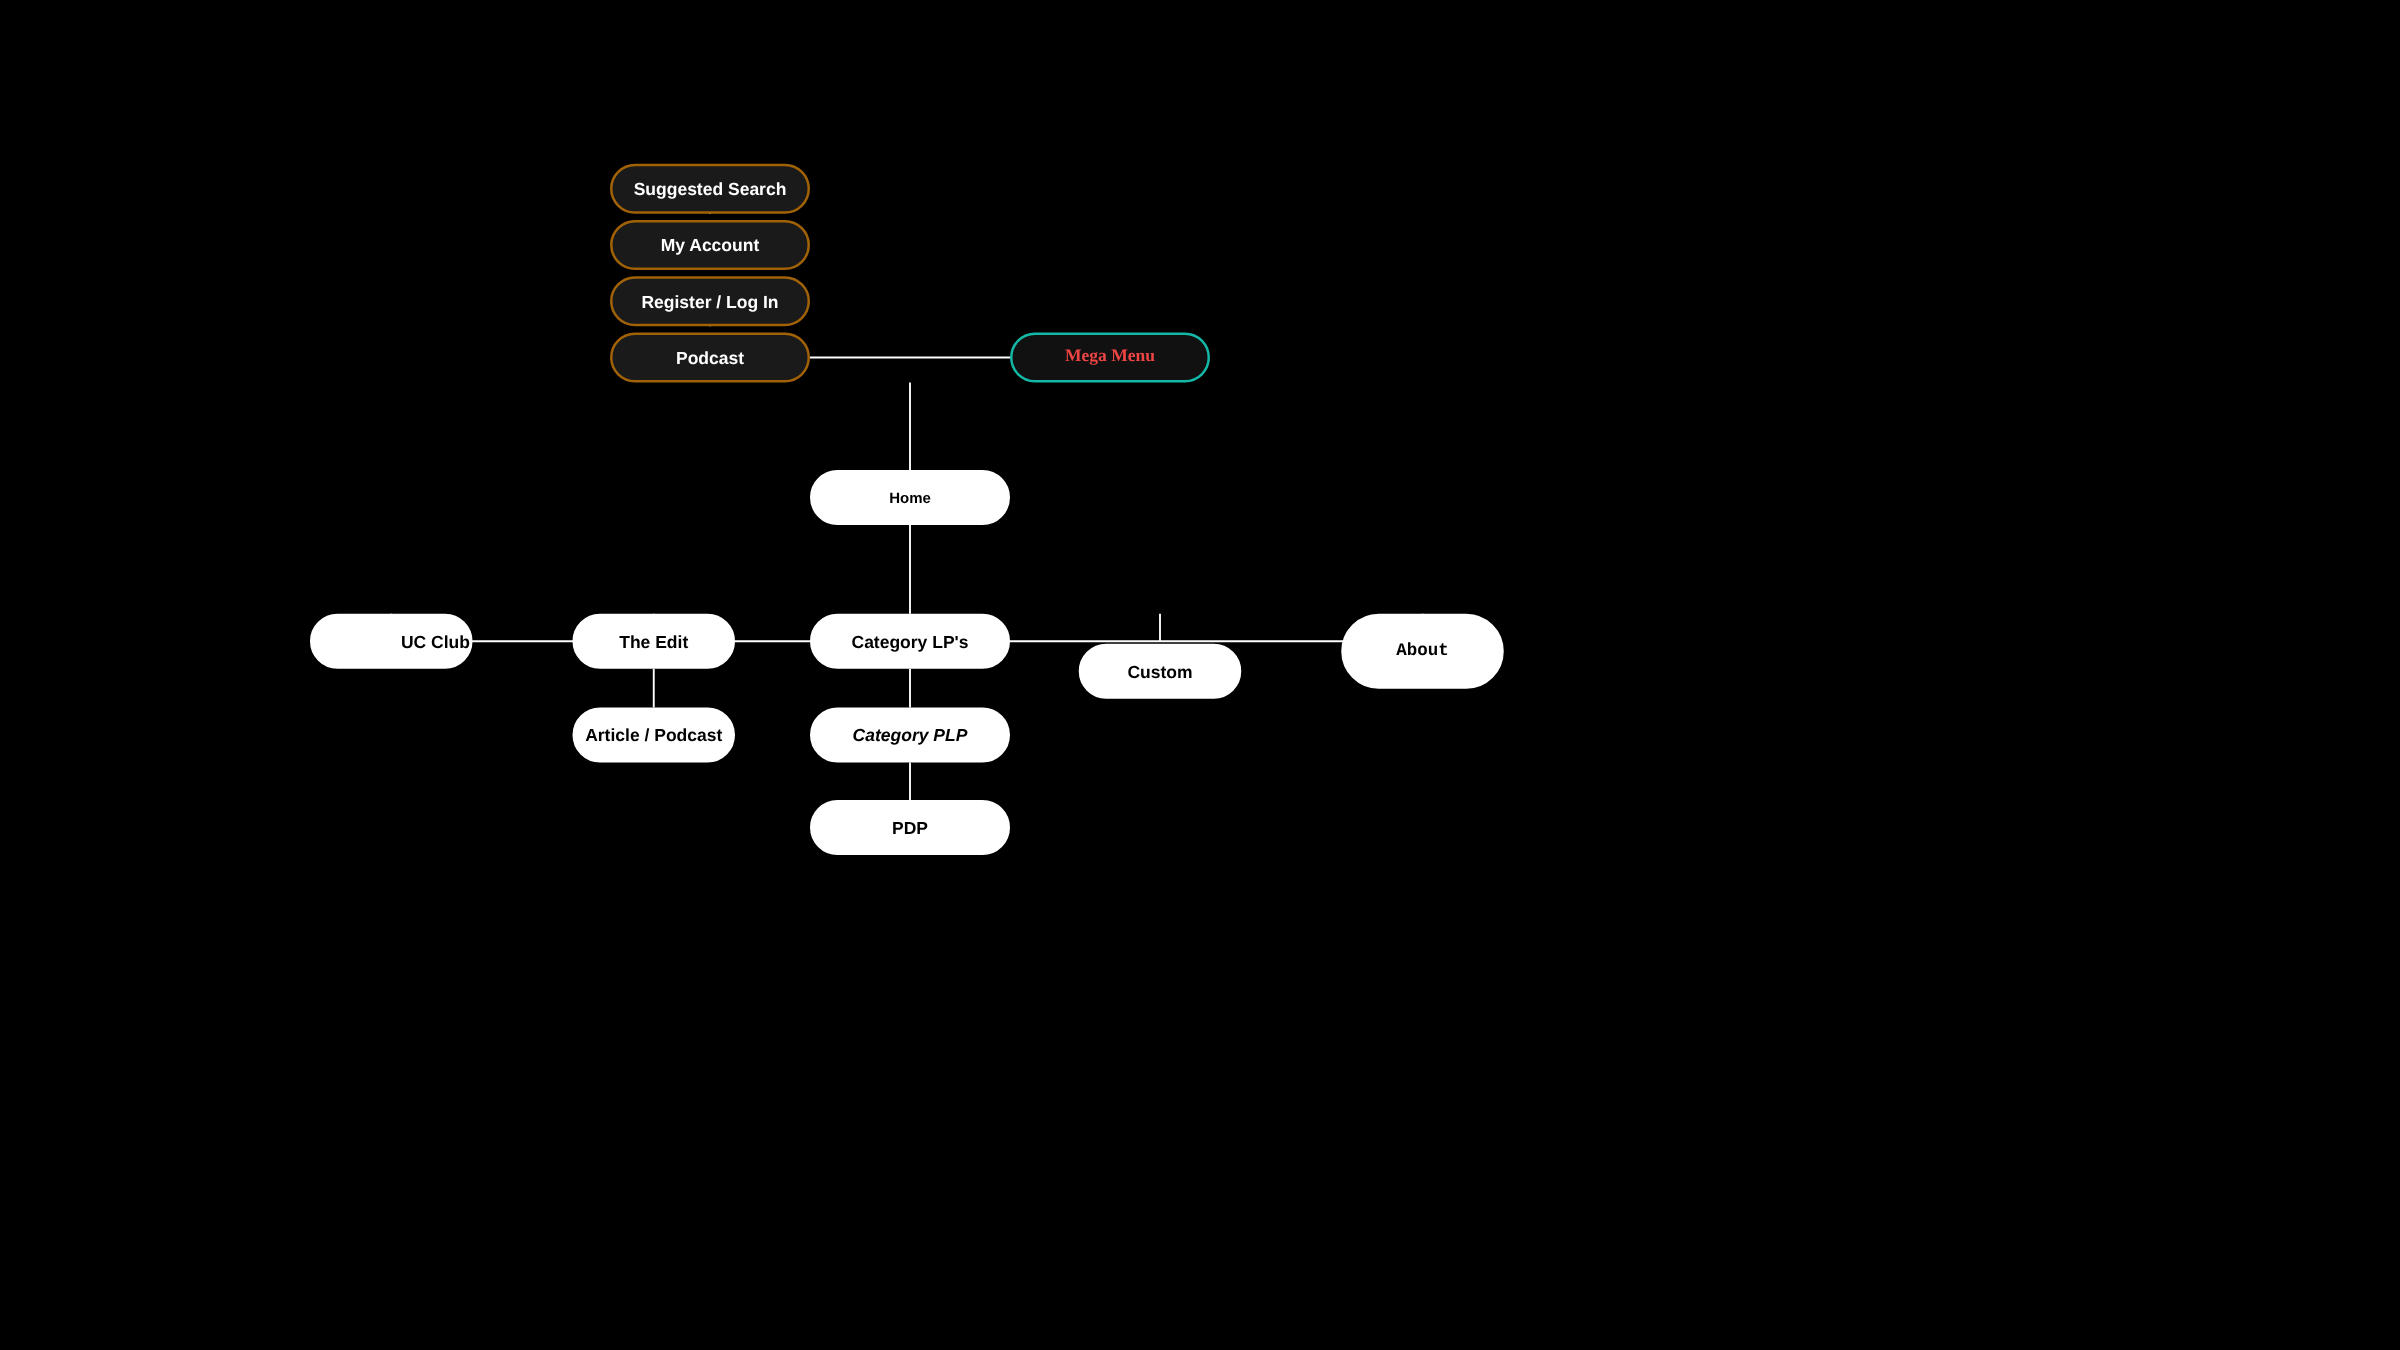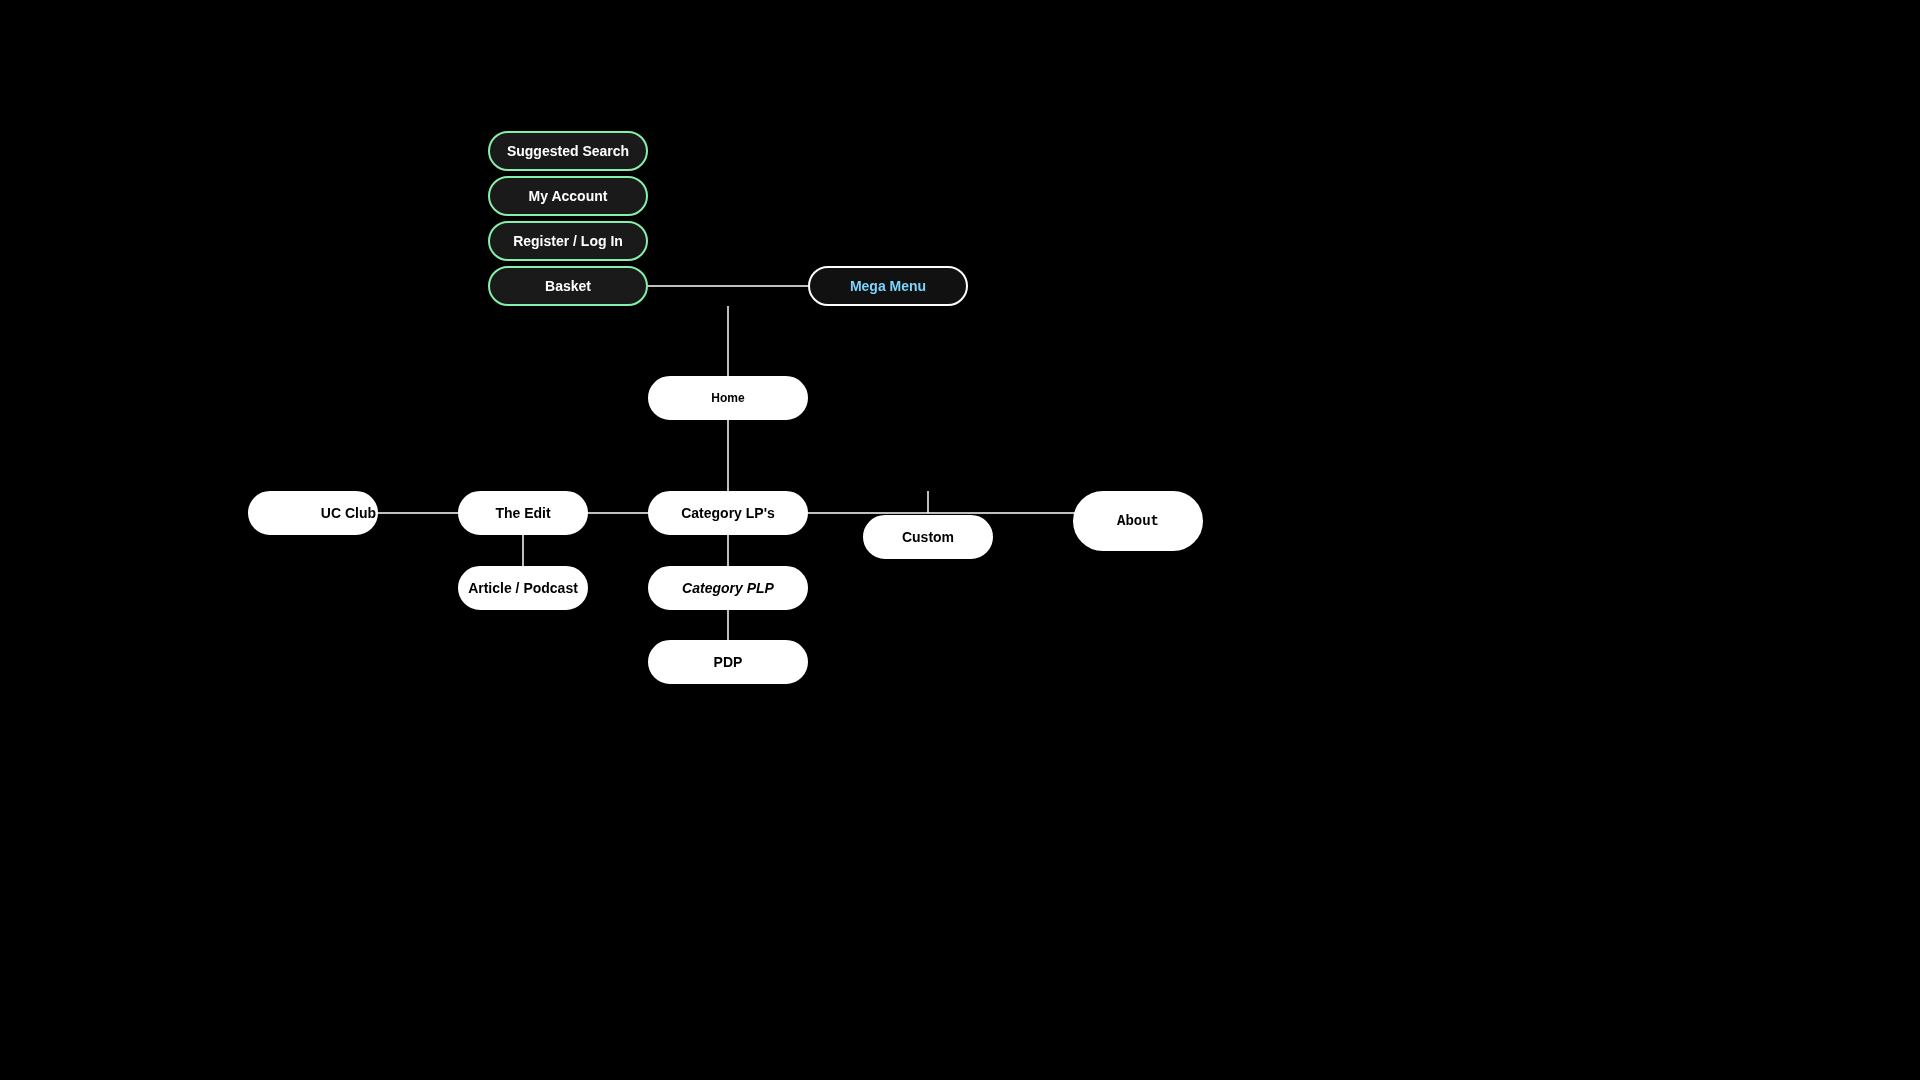--- a/index.html
+++ b/index.html
@@ -37,36 +37,37 @@
       justify-content: center;
       font-weight: bold;
       font-size: 14px;
       text-align: center;
       cursor: pointer;
     }
 
     
     .node-dark {
       background: #1a1a1a;
-      border: 2px solid #86efac;
+      border: 2px solid #a16207;
       color: #fff;
     }
 
     
     .node-light {
       background: #fff;
       border: 2px solid #fff;
       color: #000;
     }
 
     
     .node-mega {
       background: #111;
-      border: 2px solid #ffffff;
-      color: #7dd3fc;
+      border: 2px solid #14b8a6;
+      color: #ef4444;
+      font-family: Liberation Serif, serif;
     }
   </style>
 </head>
 <body>
 
 <div class="diagram-container">
 
   <svg class="connector-svg">
 
     <line x1="568" y1="151" x2="568" y2="171" stroke="#fff" stroke-width="1.5"></line>
@@ -104,21 +105,21 @@
 
   <div class="node node-dark" style="left:488px; top:176px; width:160px; height:40px;">
     <span>My Account</span>
   </div>
 
   <div class="node node-dark" style="left:488px; top:221px; width:160px; height:40px;align-items:center;">
     <span>Register / Log In</span>
   </div>
 
   <div class="node node-dark" style="left:488px; top:266px; width:160px; height:40px;">
-    <span>Basket</span>
+    <span>Podcast</span>
   </div>
 
   <div class="node node-mega" style="left:808px; top:266px; width:160px; height:40px;">
     <span>Mega Menu</span>
   </div>
 
   <div class="node node-light" style="left:648px; top:376px; width:160px; height:44px; font-size:12px;">
     <span>Home</span>
   </div>
 

